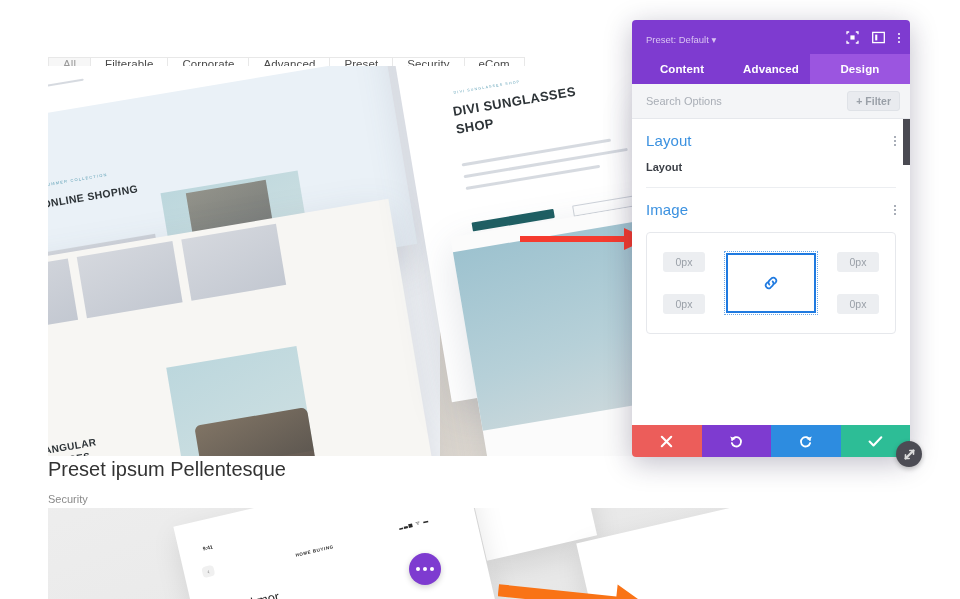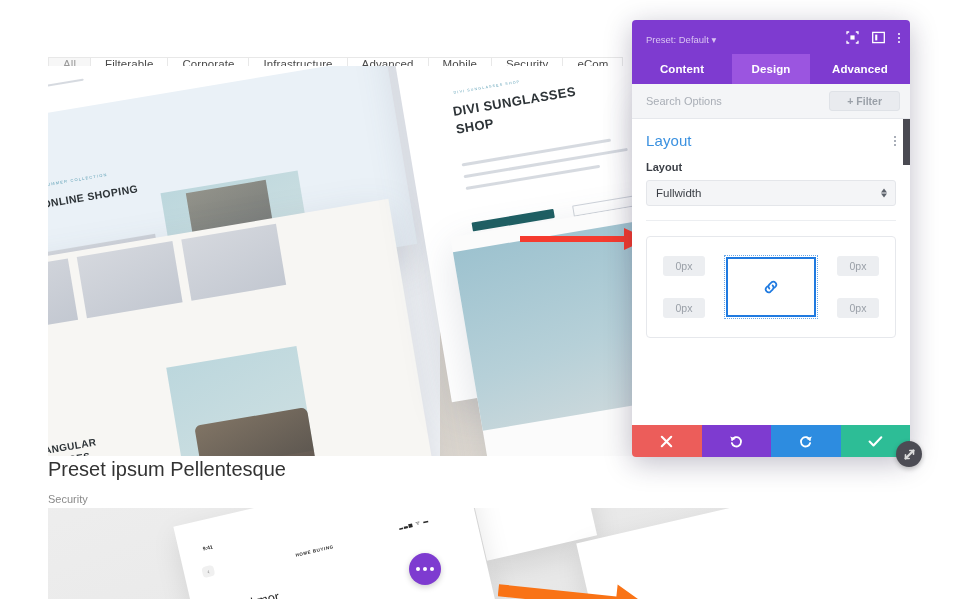--- a/index.html
+++ b/index.html
@@ -119,21 +119,21 @@
     display:flex;align-items:center;justify-content:space-between;
     background:#f4f5f7;border-bottom:1px solid #e6e8ec;padding:7px 10px 7px 14px;
   }
   .m-search-input{
     border:none;background:transparent;outline:none;font-size:11px;color:#8a8f98;
     font-family:"Liberation Sans", sans-serif;width:160px;padding:0;
   }
   .m-search-input::placeholder{color:#a9aeb6;}
   .filter-btn{
     background:#e9ebef;color:#9aa0a8;border:1px solid #dfe2e7;border-radius:3px;
-    font-size:10.5px;padding:3px 17px;cursor:pointer;white-space:nowrap;font-weight:700;
+    font-size:10.5px;padding:3px 8px;cursor:pointer;white-space:nowrap;font-weight:700;
   }
 
   .m-body{flex:1;overflow:hidden;position:relative;background:#fff;}
   .m-scroll{position:absolute;inset:0;padding:0;}
   .scrollbar{position:absolute;right:0;top:0;width:7px;height:46px;background:#4a4a52;border-radius:0;}
 
   .section{padding:13px 14px 0 14px;}
   .sec-head{display:flex;align-items:center;justify-content:space-between;padding-bottom:12px;}
   .sec-title{color:#3b91e0;font-size:15px;font-weight:400;letter-spacing:.1px;}
   .kebab-g{display:flex;flex-direction:column;gap:2px;align-items:center;cursor:pointer;}
@@ -189,23 +189,22 @@
 </style>
 </head>
 <body>
 
 <div id="page">
 
   <div class="filter-bar">
     <div class="filter-tab active">All</div>
     <div class="filter-tab">Filterable</div>
     <div class="filter-tab">Corporate</div>
-    <div class="filter-tab">Infrastructure</div>
     <div class="filter-tab">Advanced</div>
-    <div class="filter-tab">Mobile</div>
+    <div class="filter-tab">Preset</div>
     <div class="filter-tab">Security</div>
     <div class="filter-tab">eCom</div>
   </div>
 
   <div class="hero-img">
     <div class="hero-inner">
       <div class="hz-bg1"></div>
       <div class="hz-bg2"></div>
 
       <div class="sheet s1">
@@ -325,55 +324,54 @@
       <span class="kebab">
         <i></i>
         <i></i>
         <i></i>
       </span>
     </div>
   </div>
 
   <div class="m-tabs">
     <div class="m-tab">Content</div>
+    <div class="m-tab">Advanced</div>
     <div class="m-tab active">Design</div>
-    <div class="m-tab">Advanced</div>
   </div>
 
   <div class="m-search">
     <input class="m-search-input" type="text" value="" placeholder="Search Options" style="">
     <button class="filter-btn">+ Filter</button>
   </div>
 
   <div class="m-body">
     <div class="m-scroll">
 
       <div class="section">
         <div class="sec-head">
           <div class="sec-title">Layout</div>
           <span class="kebab-g">
             <i></i>
             <i></i>
             <i></i>
           </span>
         </div>
         <div class="field-label">Layout</div>
-        <div class="select-wrap">
-          <select class="sel">
-            <option>Fullwidth</option>
-          </select>
-          <span class="sel-arrows">
-            <span class="up"></span>
-              <span class="dn"></span>
+        <div class="divider"></div>
+      </div>
+
+      <div class="section">
+        <div class="sec-head">
+          <div class="sec-title">Image</div>
+          <span class="kebab-g">
+            <i></i>
+            <i></i>
+            <i></i>
           </span>
         </div>
-        <div class="divider"></div>
-      </div>
-
-      <div class="section">
         <div class="corner-box">
           <div class="corner-grid">
             <div class="cnum tl">0px</div>
             <div class="cnum tr">0px</div>
             <div class="cnum bl">0px</div>
             <div class="cnum br">0px</div>
             <div class="corner-center">
               <svg width="20" height="20" viewBox="0 0 20 20">
                 <g fill="none" stroke="#1f7ae0" stroke-width="1.7" stroke-linecap="round">
                   <path d="M11.6 8.4a3 3 0 0 1 0 4.2l-2.1 2.1a3 3 0 0 1-4.2-4.2l1.2-1.2"></path>

